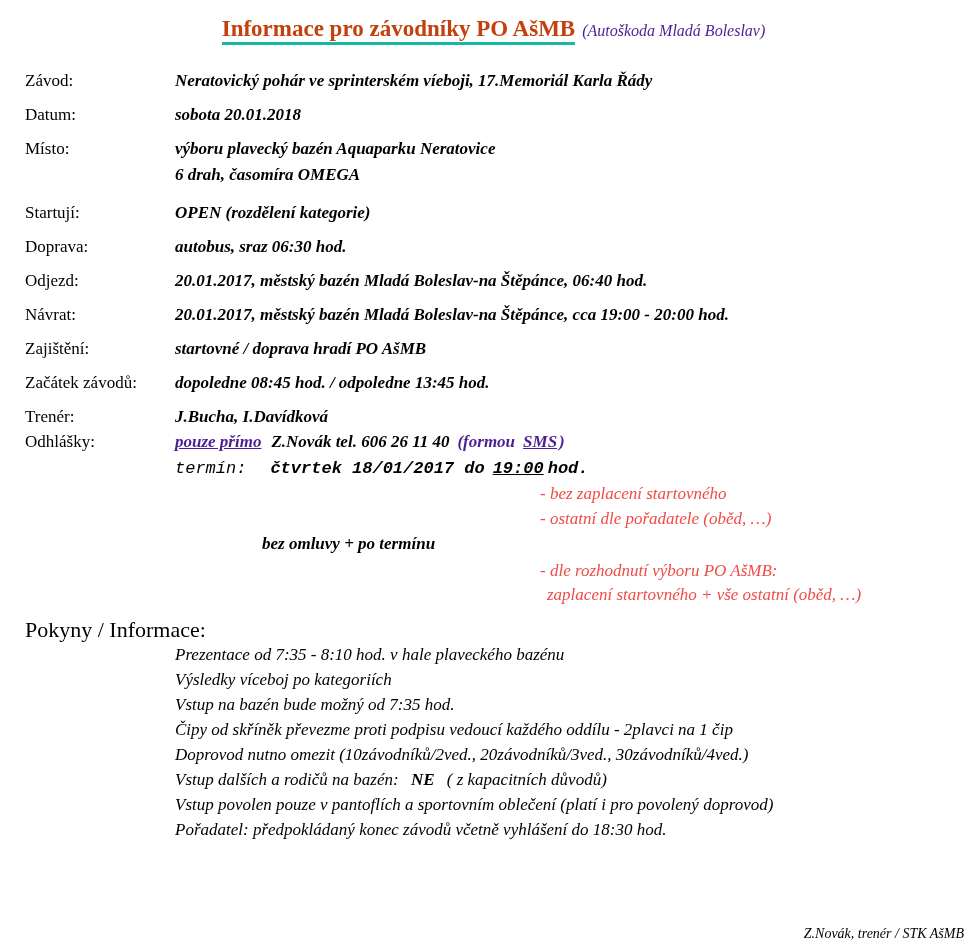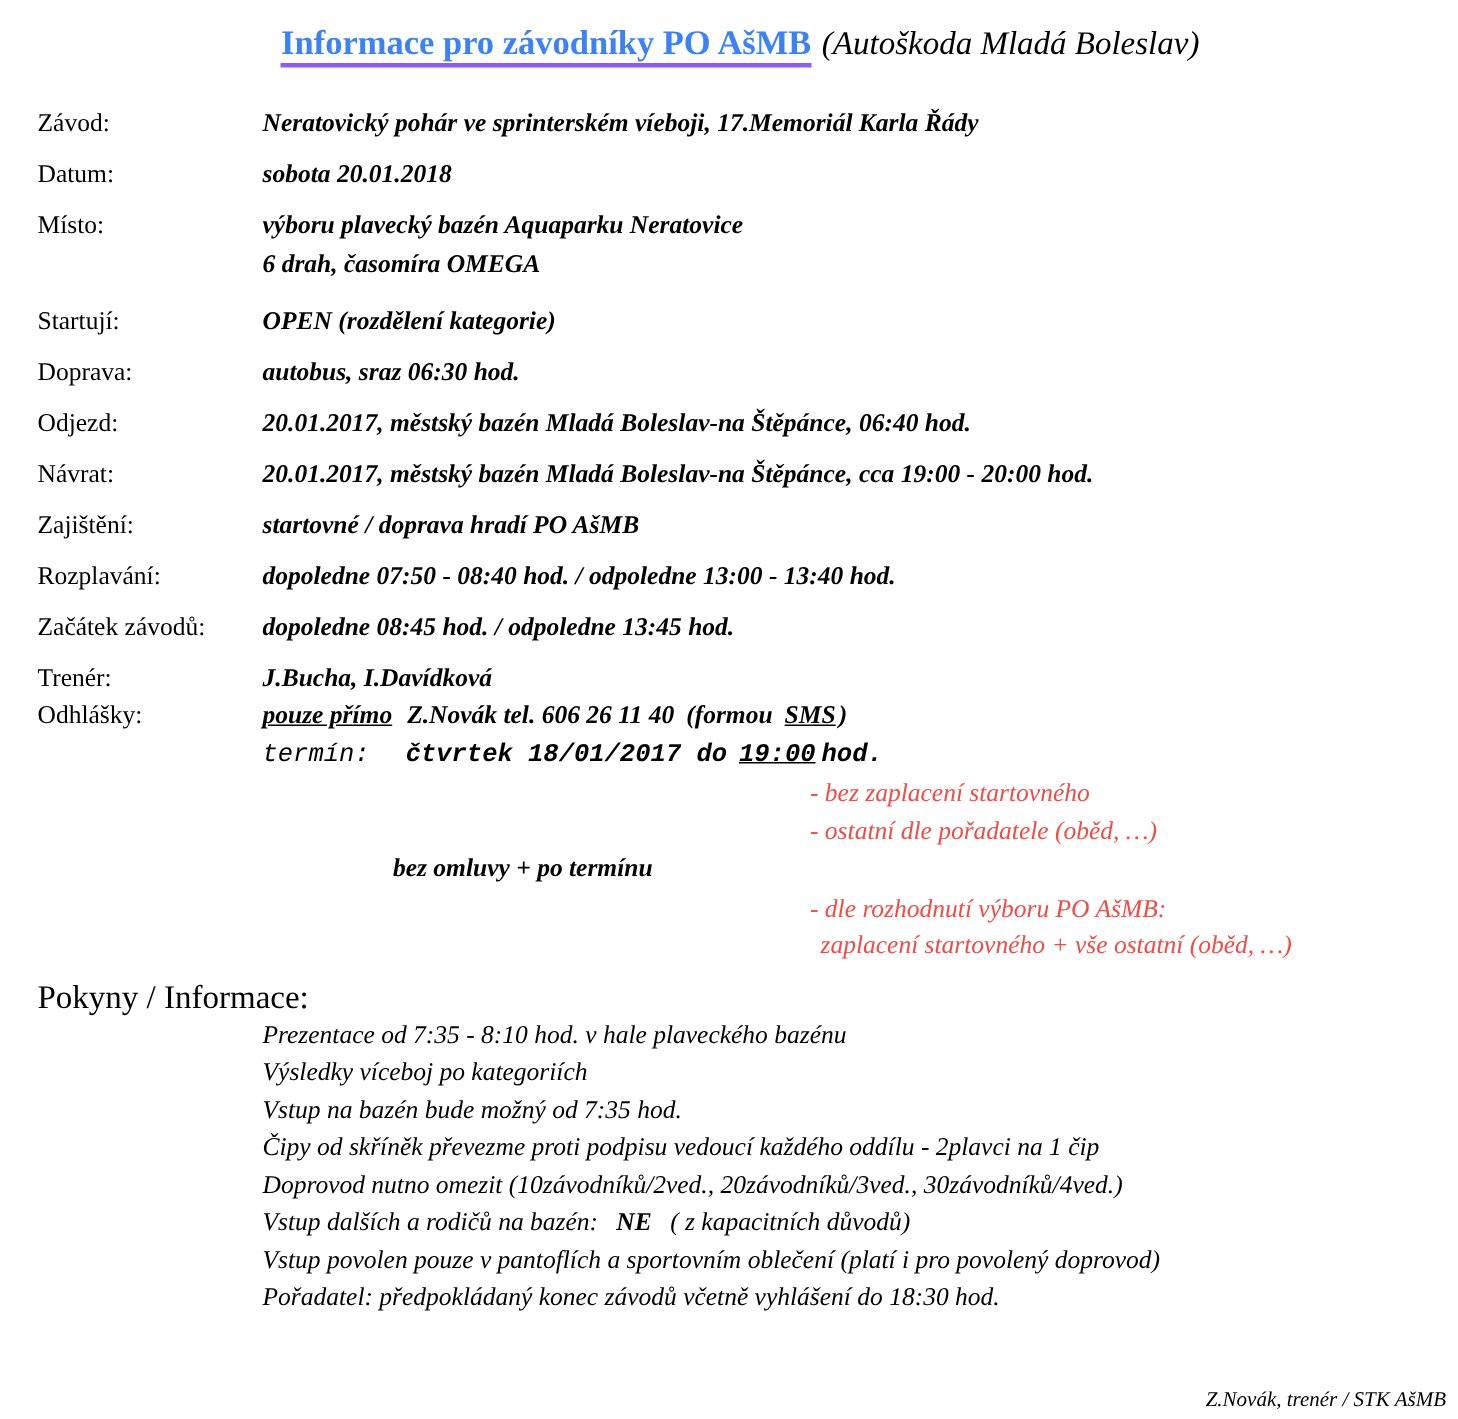--- a/index.html
+++ b/index.html
@@ -15,29 +15,29 @@
     overflow: hidden;
   }
   
   .title-line {
     text-align: center;
     line-height: 30px;
     margin-bottom: 24px;
     white-space: nowrap;
   }
   .title-main {
-    color: #3b82f6;
+    color: #c2410c;
     font-size: 23px;
     font-weight: bold;
-    border-bottom: 3px solid #8b5cf6;
+    border-bottom: 3px solid #14b8a6;
     padding-bottom: 1px;
   }
   .title-suffix {
-    color: #000000;
-    font-size: 22px;
+    color: #4c1d95;
+    font-size: 16px;
     font-style: italic;
     margin-left: 7px;
     font-family: Liberation Serif, serif;
   }
   
   .row {
     display: flex;
     align-items: flex-start;
     line-height: 21px;
     font-size: 17px;
@@ -49,21 +49,21 @@
     font-style: normal;
     font-weight: normal;
   }
   .row .value { font-weight: bold; font-style: italic; }
   .row .value .value-line2 { margin-top: 5px; }
   .row.row-misto { margin-bottom: 17px; }
   .row.row-trener { margin-bottom: 4px; }
   
   .row.row-odhlasky { margin-bottom: 4px; }
   .odh-line1 span, .odh-line2 span { font-weight: bold; font-style: italic; }
-  .red { color: #000000; font-family: Liberation Serif, serif; }
+  .red { color: #4c1d95; font-family: Liberation Serif, serif; }
   .u { text-decoration: underline; }
   .odh-only { margin-right: 10px; }
   .odh-contact { margin-right: 8px; }
   .odh-via-prefix { margin-right: 8px; }
   .odh-via-suffix { margin-left: 2px; }
   .odh-line2 { margin-top: 6px; font-family: Liberation Mono, monospace; }
   .odh-term {
     font-weight: normal !important;
     margin-right: 24px;
   }
@@ -160,24 +160,20 @@
   <div class="row">
     <div class="label">Návrat:</div>
     <div class="value">20.01.2017, městský bazén Mladá Boleslav-na Štěpánce, cca 19:00 - 20:00 hod.</div>
   </div>
 
   <div class="row">
     <div class="label">Zajištění:</div>
     <div class="value">startovné / doprava hradí PO AšMB</div>
   </div>
 
-  <div class="row">
-    <div class="label">Rozplavání:</div>
-    <div class="value">dopoledne 07:50 - 08:40 hod. / odpoledne 13:00 - 13:40 hod.</div>
-  </div>
 
   <div class="row">
     <div class="label">Začátek závodů:</div>
     <div class="value">dopoledne 08:45 hod. / odpoledne 13:45 hod.</div>
   </div>
 
 
   <div class="row row-trener">
     <div class="label">Trenér:</div>
     <div class="value">J.Bucha, I.Davídková</div>

